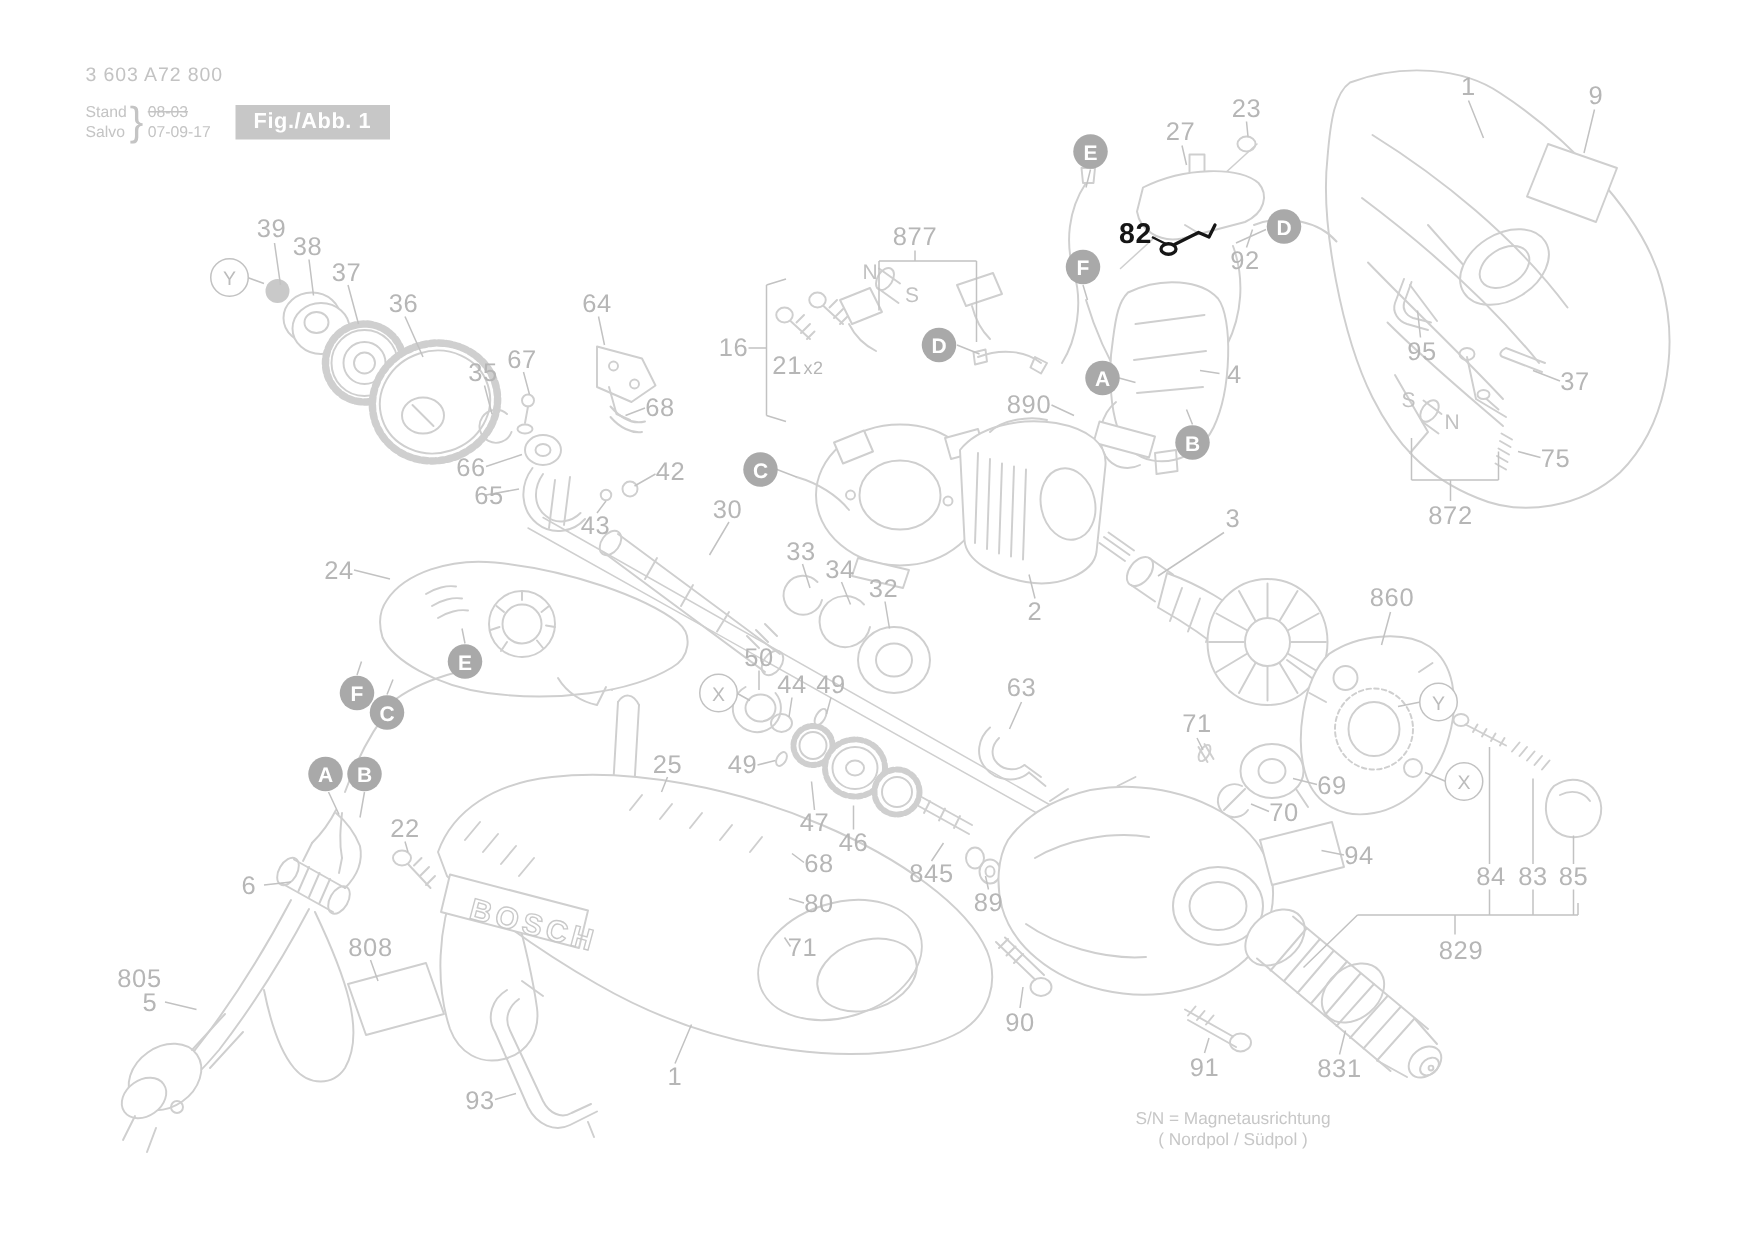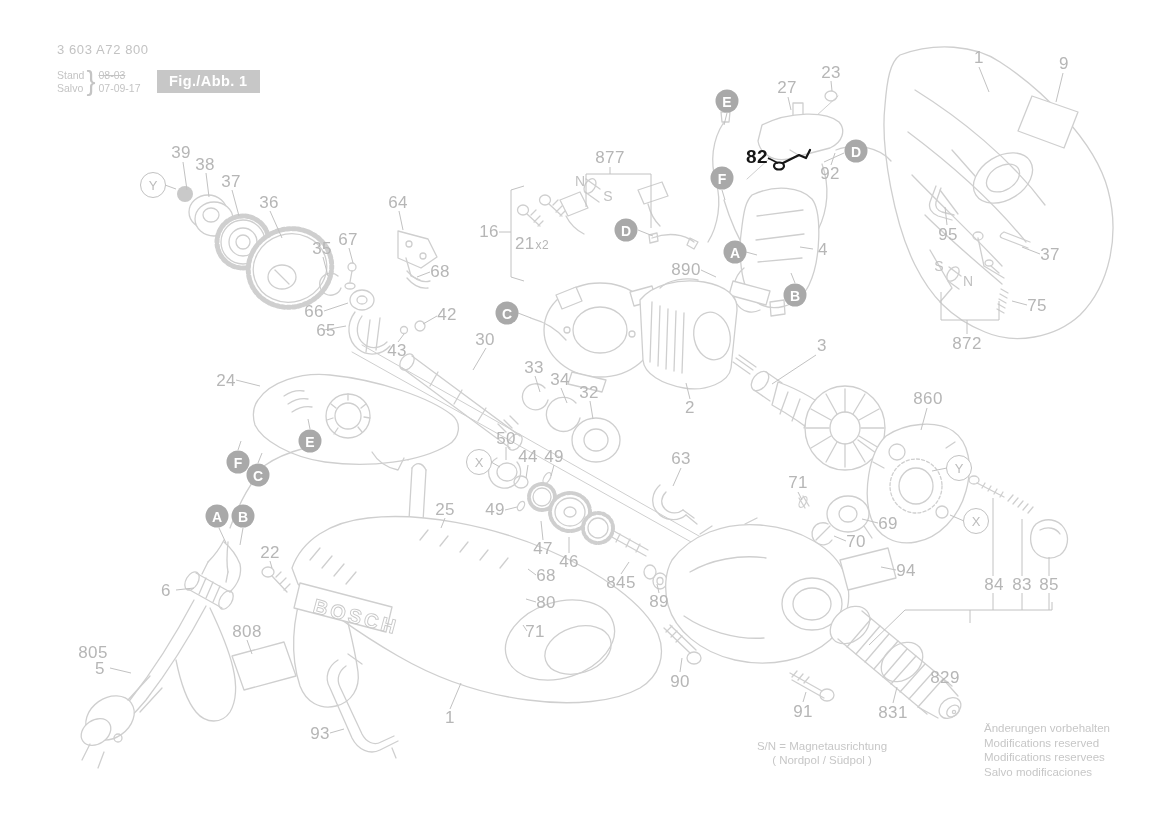--- a/index.html
+++ b/index.html
@@ -406,21 +406,21 @@
       <span class="callout" style="left: 967px; top: 344px;">872</span>
       <span class="callout" style="left: 928px; top: 399px;">860</span>
       <span class="callout" style="left: 681px; top: 459px;">63</span>
       <span class="callout" style="left: 798px; top: 483px;">71</span>
       <span class="callout" style="left: 888px; top: 524px;">69</span>
       <span class="callout" style="left: 856px; top: 542px;">70</span>
       <span class="callout" style="left: 906px; top: 571px;">94</span>
       <span class="callout" style="left: 994px; top: 585px;">84</span>
       <span class="callout" style="left: 1022px; top: 585px;">83</span>
       <span class="callout" style="left: 1049px; top: 585px;">85</span>
-      <span class="callout" style="left: 945px; top: 634px; margin-top: 44px;">829</span>
+      <span class="callout" style="left: 974px; top: 634px;">829</span>
       <span class="callout" style="left: 893px; top: 713px;">831</span>
       <span class="callout" style="left: 803px; top: 712px;">91</span>
       <span class="callout" style="left: 680px; top: 682px;">90</span>
       <span class="callout" style="left: 534px; top: 368px;">33</span>
       <span class="callout" style="left: 560px; top: 380px;">34</span>
       <span class="callout" style="left: 589px; top: 393px;">32</span>
       <span class="callout" style="left: 506px; top: 439px;">50</span>
       <span class="callout" style="left: 528px; top: 457px;">44</span>
       <span class="callout" style="left: 554px; top: 457px;">49</span>
       <span class="callout" style="left: 495px; top: 510px;">49</span>
@@ -458,20 +458,14 @@
       <span class="pol" style="left: 580px; top: 181px;">N</span>
       <span class="pol" style="left: 608px; top: 196px;">S</span>
       <span class="pol" style="left: 939px; top: 266px;">S</span>
       <span class="pol" style="left: 968px; top: 281px;">N</span>
     </div>
 
   <div class="sn-note">
     <div>S/N = Magnetausrichtung</div>
     <div>( Nordpol / Südpol )</div>
   </div>
-  <div class="mods" id="mods-block">
-      <div>Änderungen vorbehalten</div>
-      <div>Modifications reserved</div>
-      <div>Modifications reservees</div>
-      <div>Salvo modificaciones</div>
-    </div>
 
 </div>
 
 </body></html>

